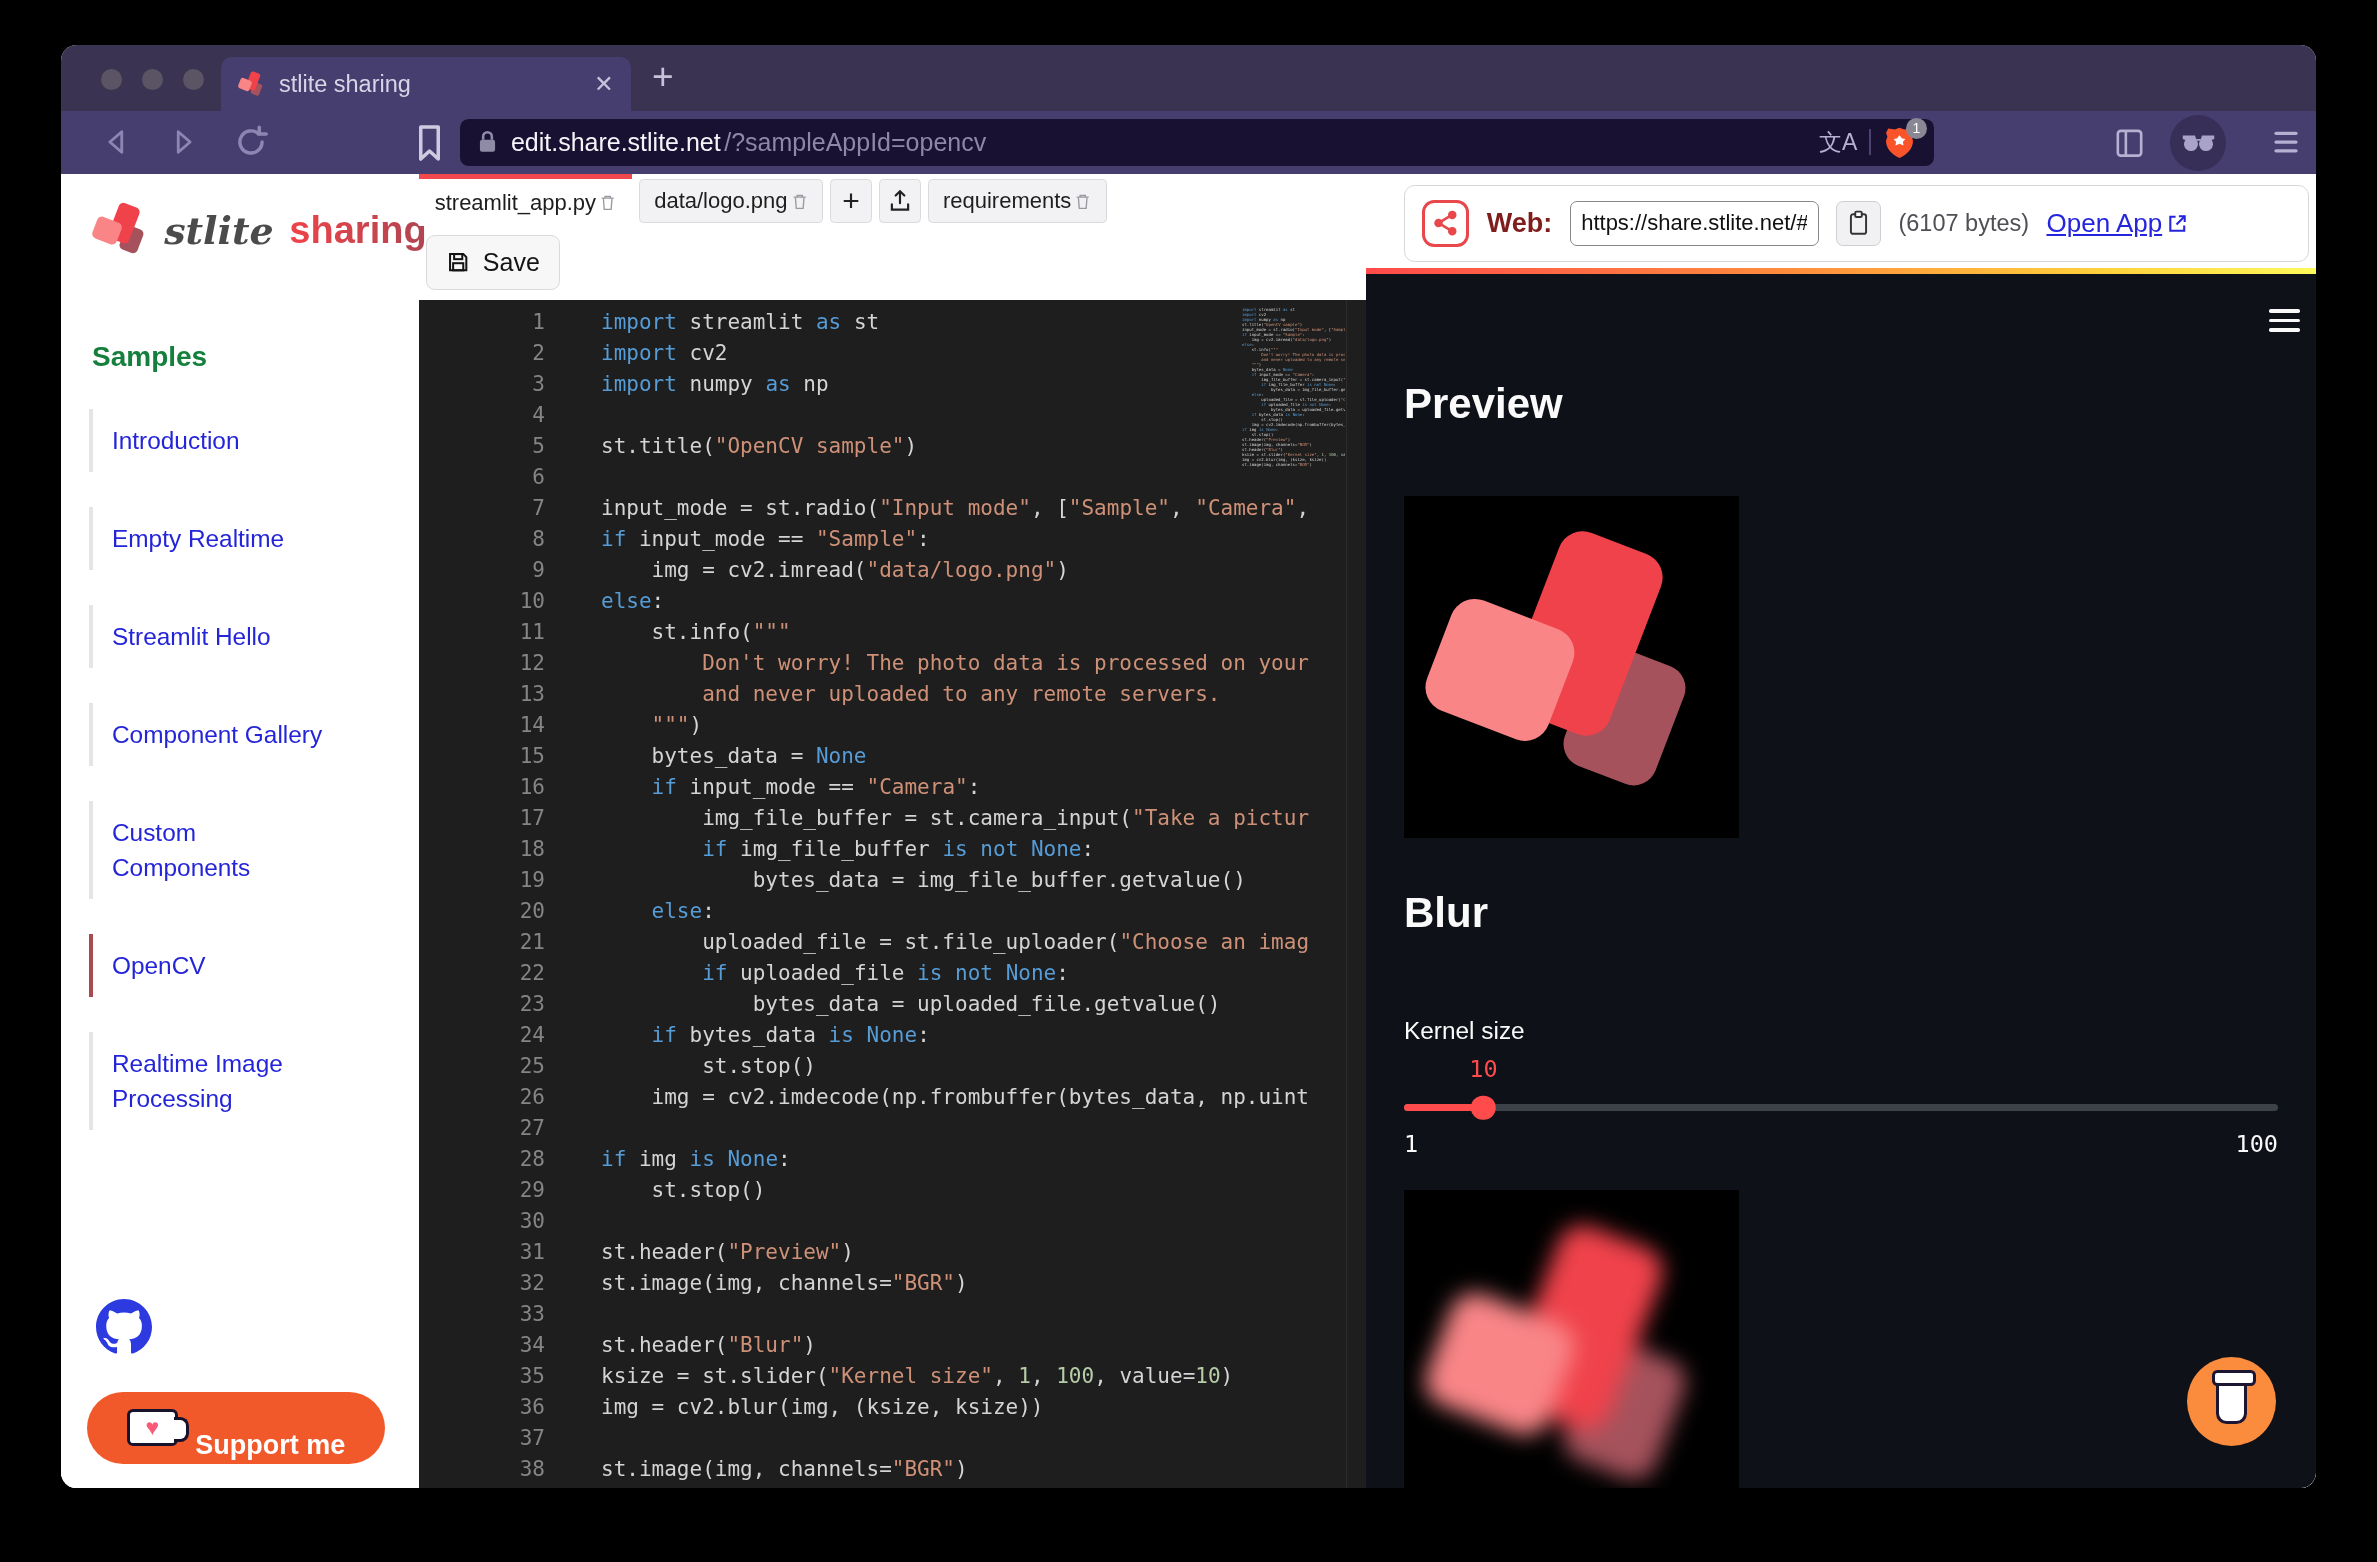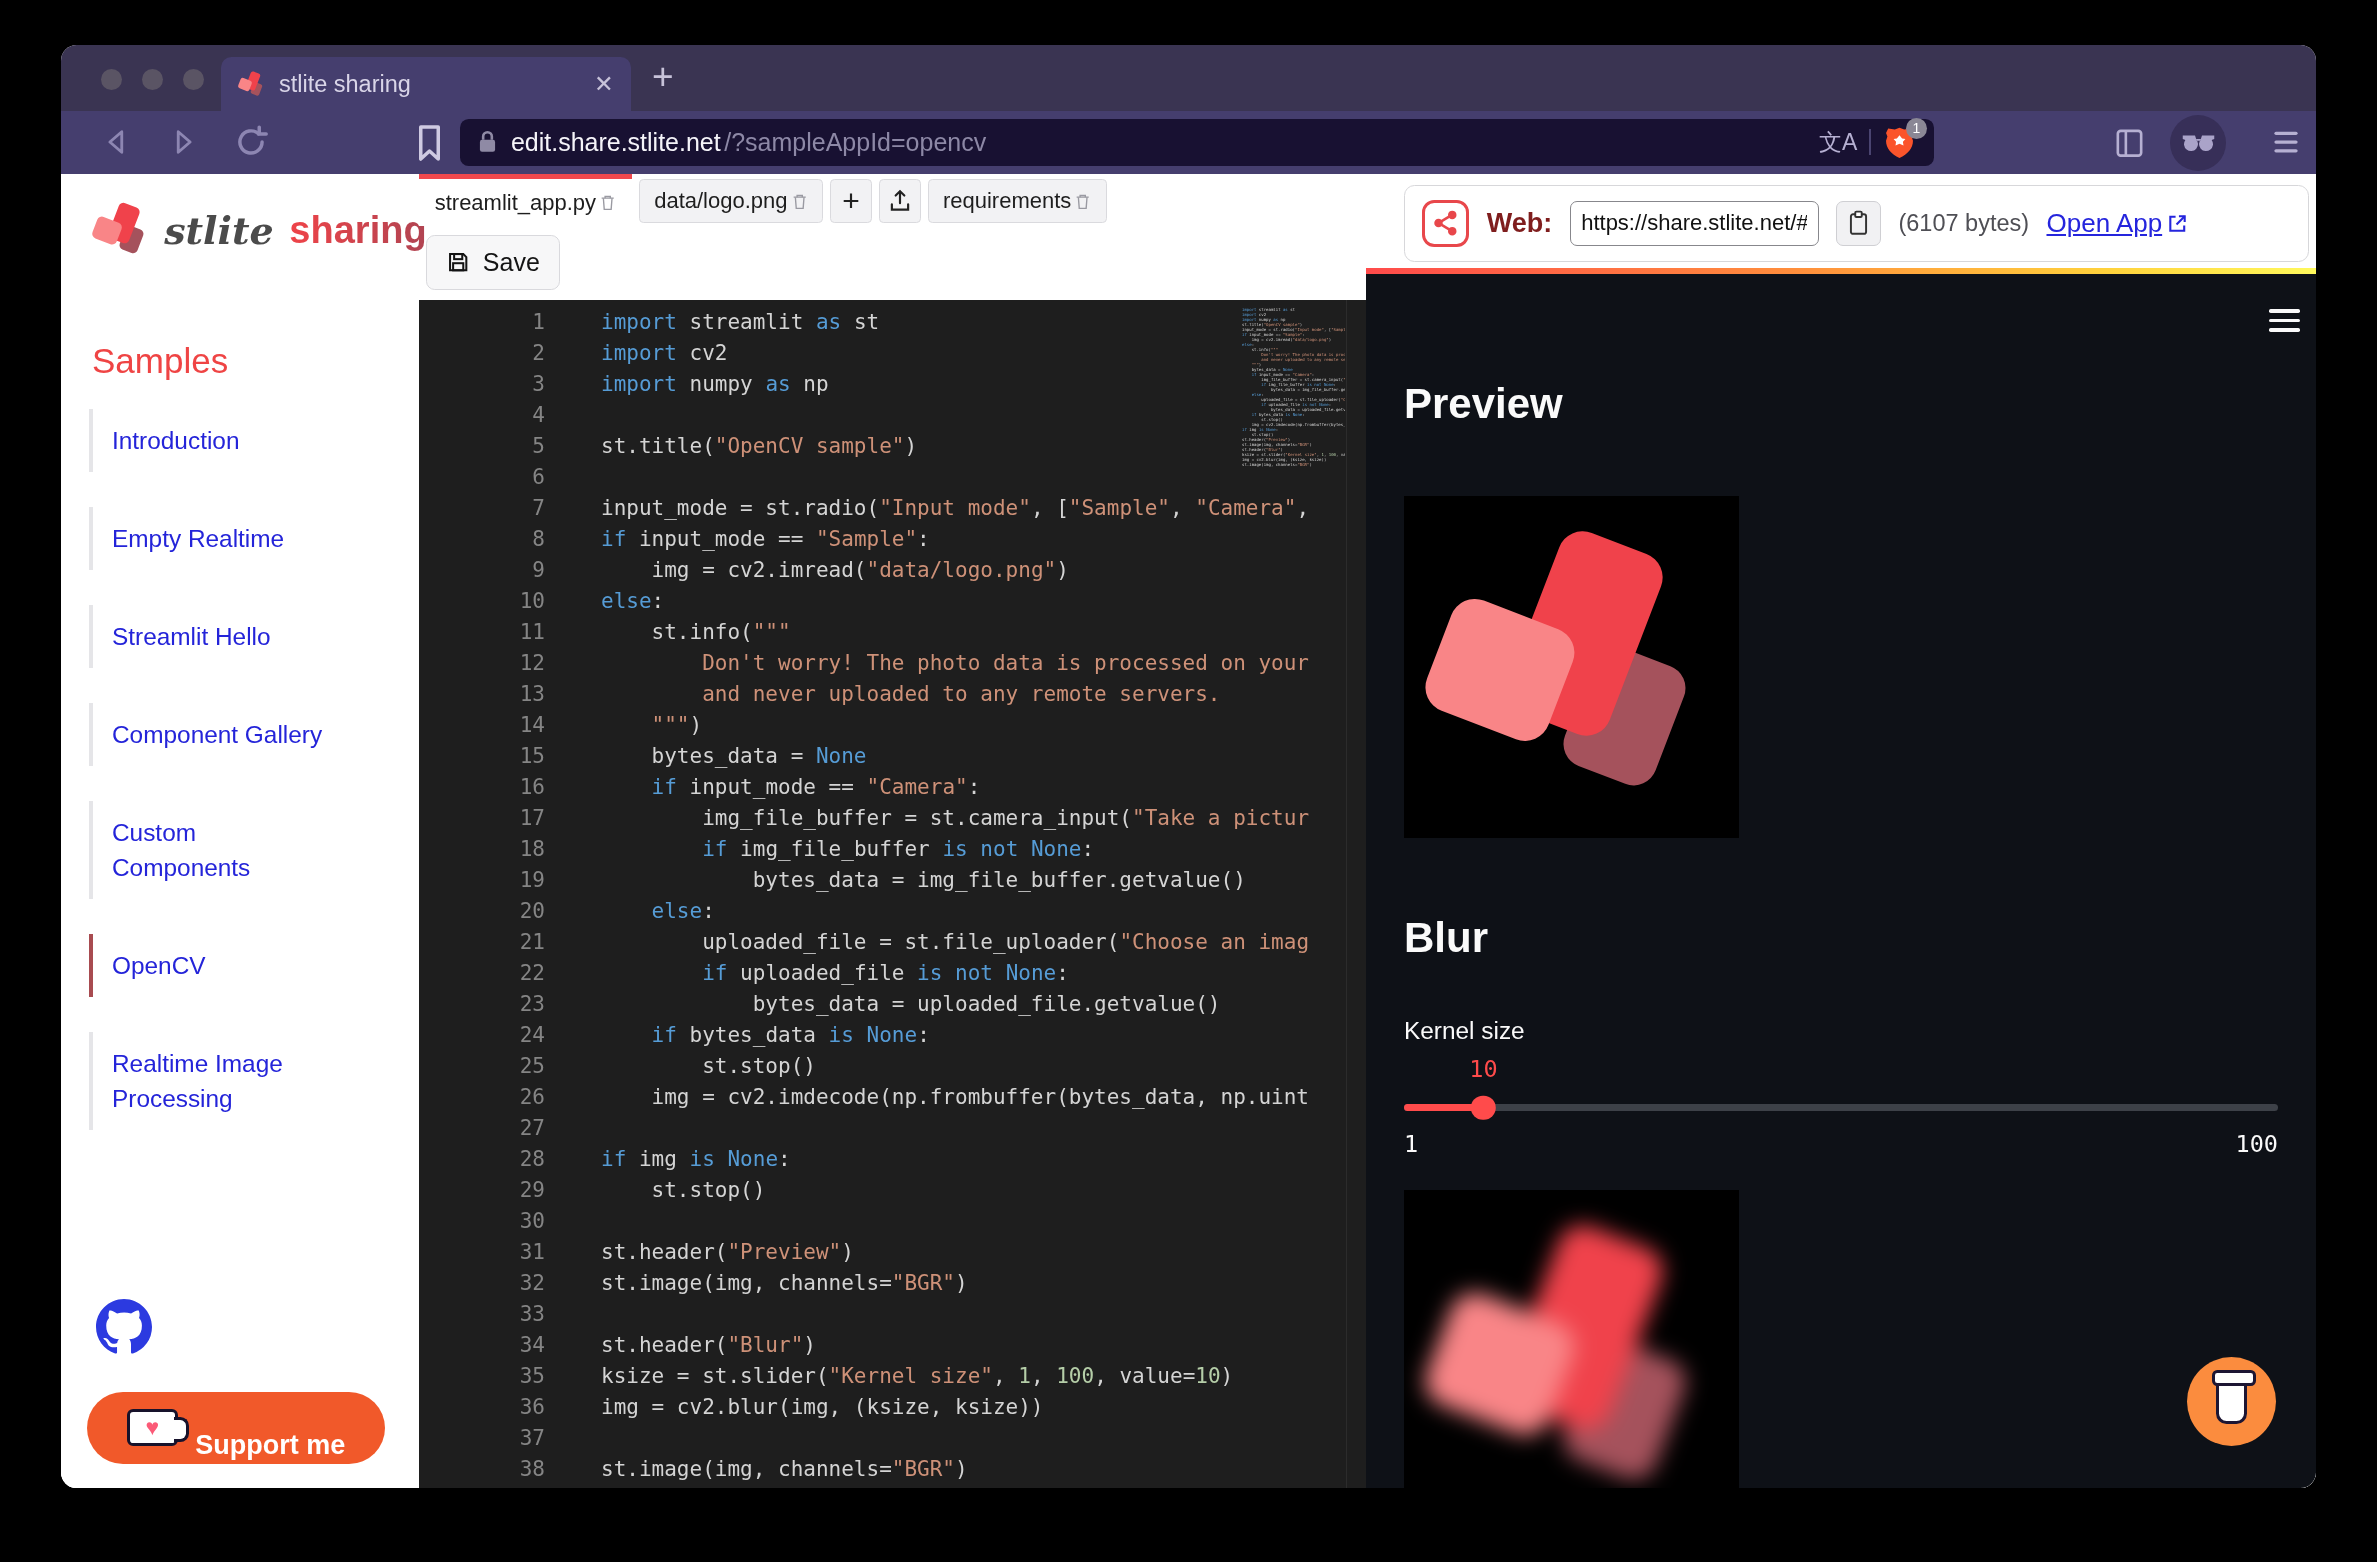--- a/index.html
+++ b/index.html
@@ -39,21 +39,21 @@
   
   .main { flex:1; display:flex; background:#fff; min-height:0; }
 
   .sidebar { width:358px; flex:none; position:relative; background:#fff; }
   .sb-logo { position:absolute; left:31px; top:28px; display:flex; align-items:center; gap:15.7px; }
   .sb-logo-word1 { font-family:"DejaVu Serif", serif; font-style:italic; font-weight:700;
                    font-size:38px; color:#4b4b4b; }
   .sb-logo-word2 { font-size:38px; font-weight:700;
                    background:linear-gradient(90deg,#ef4348,#b04452);
                    -webkit-background-clip:text; background-clip:text; color:transparent; }
-  .sb-heading { position:absolute; left:31px; top:167px; font-size:35px; font-weight:400; color:#ef4444;}
+  .sb-heading { position:absolute; left:31px; top:167px; font-size:28px; font-weight:700; color:#15803d;}
   .sb-items { position:absolute; left:28px; top:235px; right:26px; }
   .side-item { border-left:4.4px solid #e5e5e8; padding:14px 0 14px 19px; margin-bottom:35px;
                font-size:24.4px; line-height:35px; color:#2424d9; white-space:pre-line; cursor:pointer;}
   .side-item.active { border-left-color:#a84b50; }
   .gh { position:absolute; left:35px; bottom:133px; width:56px; height:56px; }
   .support { position:absolute; left:26px; bottom:24.4px; width:298px; height:72px;
              background:#f1592a; border-radius:36px; display:flex; align-items:center;
              justify-content:center; gap:17.4px; }
   .support-label { color:#fff; font-size:27px; font-weight:700;margin-top:36px; }
   .kofi { width:51px; height:37px; background:#fff; border:3.5px solid #17122b; border-radius:6.1px;
@@ -402,21 +402,21 @@
 
         <div class="app-h1" style="top:106px">Preview</div>
         <div class="imgbox" style="top:222px">
           <span class="stshape">
             <span class="s-dark"></span>
               <span class="s-red"></span>
               <span class="s-salmon"></span>
           </span>
         </div>
 
-        <div class="app-h1" style="top:640px">Blur</div>
+        <div class="app-h1" style="top:615px">Blur</div>
         <div class="klabel">Kernel size</div>
 
         <div class="slider">
           <span class="sval" id="slider-value" style="left: 9.09091%;">10</span>
           <div class="track">
               <div class="fill" id="slider-fill" style="width: 9.09091%;"></div>
             </div>
           <span class="thumb" id="slider-thumb" style="left: 9.09091%;"></span>
           <span class="smin">1</span>
           <span class="smax">100</span>

